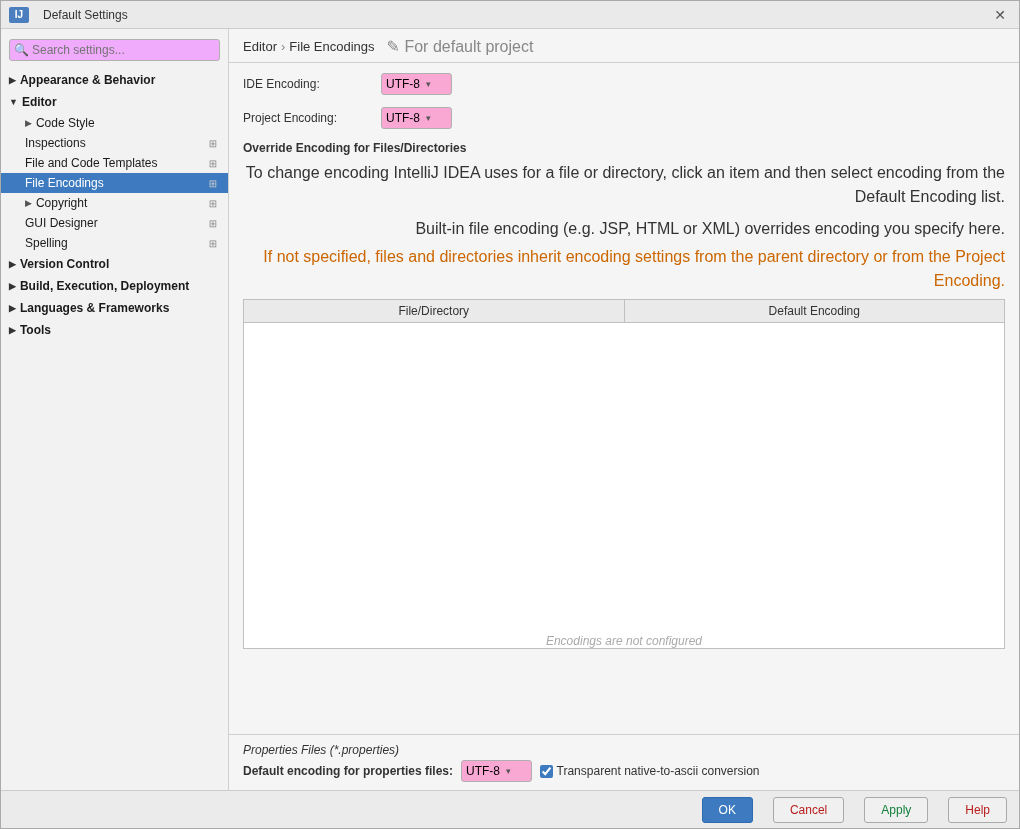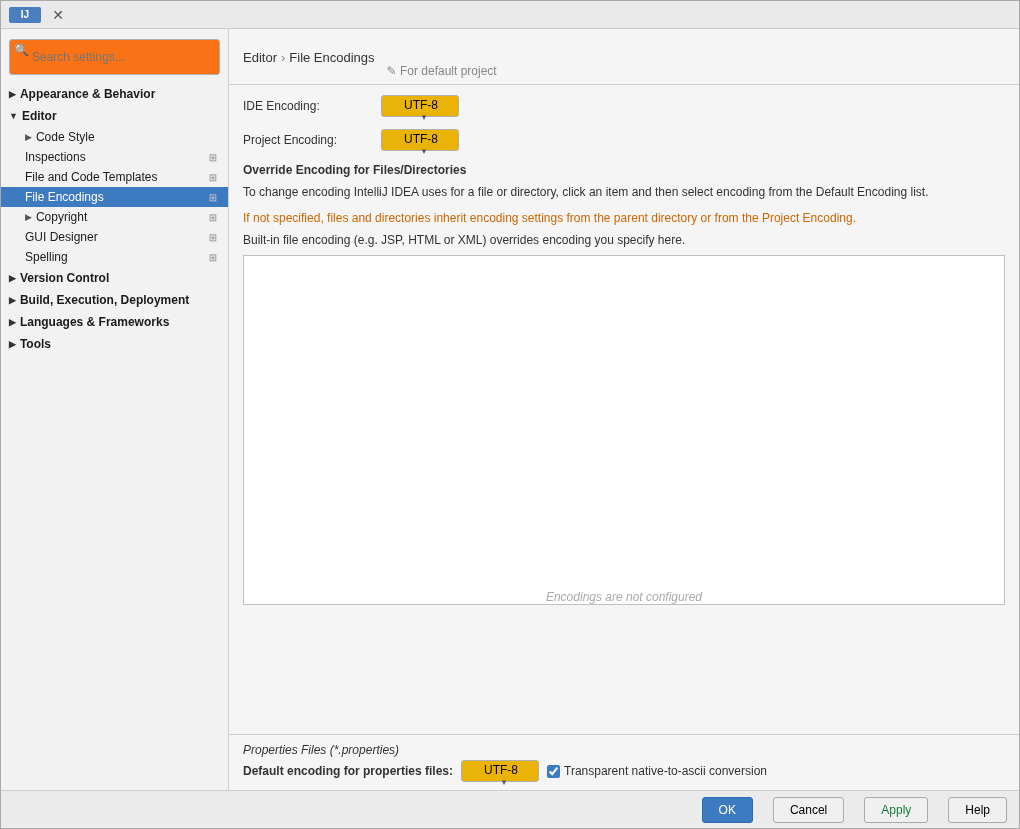--- a/index.html
+++ b/index.html
@@ -23,23 +23,23 @@
     .titlebar {
       background: #eaeaea;
       border-bottom: 1px solid #ccc;
       height: 28px;
       display: flex;
       align-items: center;
       padding: 0 8px;
       user-select: none;
     }
     .titlebar-icon {
-      width: 32px;
+      width: 20px;
       height: 16px;
-      margin-right: 6px;
+      margin-right: 14px;
       background: #4a7ebf;
       border-radius: 2px;
       display: flex; align-items: center; justify-content: center;
       color: white; font-size: 10px; font-weight: bold;
     }
     .titlebar-title {
       font-size: 12px;
       color: #333;
       flex: 1;
     }
@@ -63,26 +63,26 @@
       overflow-y: auto;
       padding: 6px 0;
       flex-shrink: 0;
     }
     .search-box {
       margin: 4px 8px 8px 8px;
       position: relative;
     }
     .search-box input {
       width: 100%;
-      height: 36px;
+      height: 22px;
       border: 1px solid #b0b0b0;
       border-radius: 3px;
       padding: 0 6px 0 22px;
       font-size: 12px;
-      background: #f97316;
+      background: #f0abfc;
       outline: none;
     }
     .search-icon-wrap {
       position: absolute;
       left: 5px; top: 4px;
       color: #888;
       font-size: 12px;
     }
     .nav-item {
       display: flex;
@@ -141,24 +141,23 @@
       font-size: 13px;
       color: #333;
       display: flex;
       align-items: center;
       gap: 4px;
     }
     .breadcrumb .crumb-editor { font-size: 13px; }
     .breadcrumb .sep { color: #888; }
     .breadcrumb .crumb-current { font-size: 13px; font-weight: normal; }
     .breadcrumb .for-default {
-      font-size: 12px;
+      font-size: 16px;
       color: #888;
       margin-left: 8px;
-      margin-top: 27px;
     }
     .content-body {
       flex: 1;
       padding: 10px 14px;
       overflow-y: auto;
       display: flex;
       flex-direction: column;
       gap: 8px;
     }
     .row-setting {
@@ -166,53 +165,53 @@
       align-items: center;
       gap: 8px;
       margin-bottom: 4px;
     }
     .row-setting label {
       font-size: 12px;
       color: #333;
       min-width: 130px;
     }
     .dropdown-btn {
-      background: #eab308;
+      background: #f9a8d4;
       border: 1px solid #b0b0b0;
       border-radius: 3px;
-      padding: 2px 20px 2px 22px;
+      padding: 2px 20px 2px 4px;
       font-size: 12px;
       cursor: pointer;
       position: relative;
       min-width: 70px;
       display: flex;
       align-items: center;
       justify-content: space-between;
       height: 22px;
-      flex-direction: column;
     }
     .dropdown-btn .chevron {
       font-size: 9px;
       color: #555;
       margin-left: 6px;
     }
     .override-section {
       margin-top: 0;
     }
     .override-title {
       font-size: 12px;
       font-weight: bold;
       color: #333;
       margin-bottom: 6px;
     }
     .info-text {
-      font-size: 12px;
+      font-size: 16px;
       color: #333;
       line-height: 1.5;
       margin-bottom: 4px;
+      text-align: right;
     }
     .info-text.orange { color: #cc6600; }
     .table-area {
       border: 1px solid #c0c0c0;
       background: white;
       flex: 1;
       min-height: 350px;
       display: flex;
       flex-direction: column;
       margin-top: 6px;
@@ -287,41 +286,42 @@
       gap: 20px;
     }
     .btn {
       height: 26px;
       padding: 0 16px;
       font-size: 12px;
       border-radius: 3px;
       cursor: pointer;
       border: 1px solid #aaa;
       background: #f0f0f0;
-      color: #000000;
+      color: #b91c1c;
     }
     .btn.primary {
       background: #3d7abf;
       color: white;
       border-color: #2d6aaf;
     }
     .btn.disabled {
       color: #15803d;
       cursor: default;
     }
   </style>
 </head>
 <body>
 
 <div class="window">
 
   <div class="titlebar">
     <div class="titlebar-icon">
       <span>IJ</span>
     </div>
+    <span class="titlebar-title">Default Settings</span>
     <div class="titlebar-close">✕</div>
   </div>
 
   <div class="main-content">
 
     <div class="sidebar">
       <div class="search-box">
         <span class="search-icon-wrap">🔍</span>
         <input type="text" placeholder="Search settings..." style="">
       </div>
@@ -420,25 +420,29 @@
           <button class="dropdown-btn">
             <span>UTF-8</span>
             <span class="chevron">▾</span>
           </button>
         </div>
 
         <div class="override-section">
           <div class="override-title">Override Encoding for Files/Directories</div>
           <div class="info-text">To change encoding IntelliJ IDEA uses for a file or directory, click an item and then select encoding from the Default Encoding list.</div>
           <div style="margin-top: 8px;">
+            <div class="info-text">Built-in file encoding (e.g. JSP, HTML or XML) overrides encoding you specify here.</div>
             <div class="info-text orange">If not specified, files and directories inherit encoding settings from the parent directory or from the Project Encoding.</div>
-            <div class="info-text">Built-in file encoding (e.g. JSP, HTML or XML) overrides encoding you specify here.</div>
           </div>
 
           <div class="table-area">
+            <div class="table-header">
+              <div class="table-col">File/Directory</div>
+              <div class="table-col">Default Encoding</div>
+            </div>
             <div class="table-body">
               <span class="empty-msg">Encodings are not configured</span>
             </div>
           </div>
         </div>
       </div>
 
       <div class="bottom-bar">
         <div class="properties-title">Properties Files (*.properties)</div>
         <div class="properties-row">

